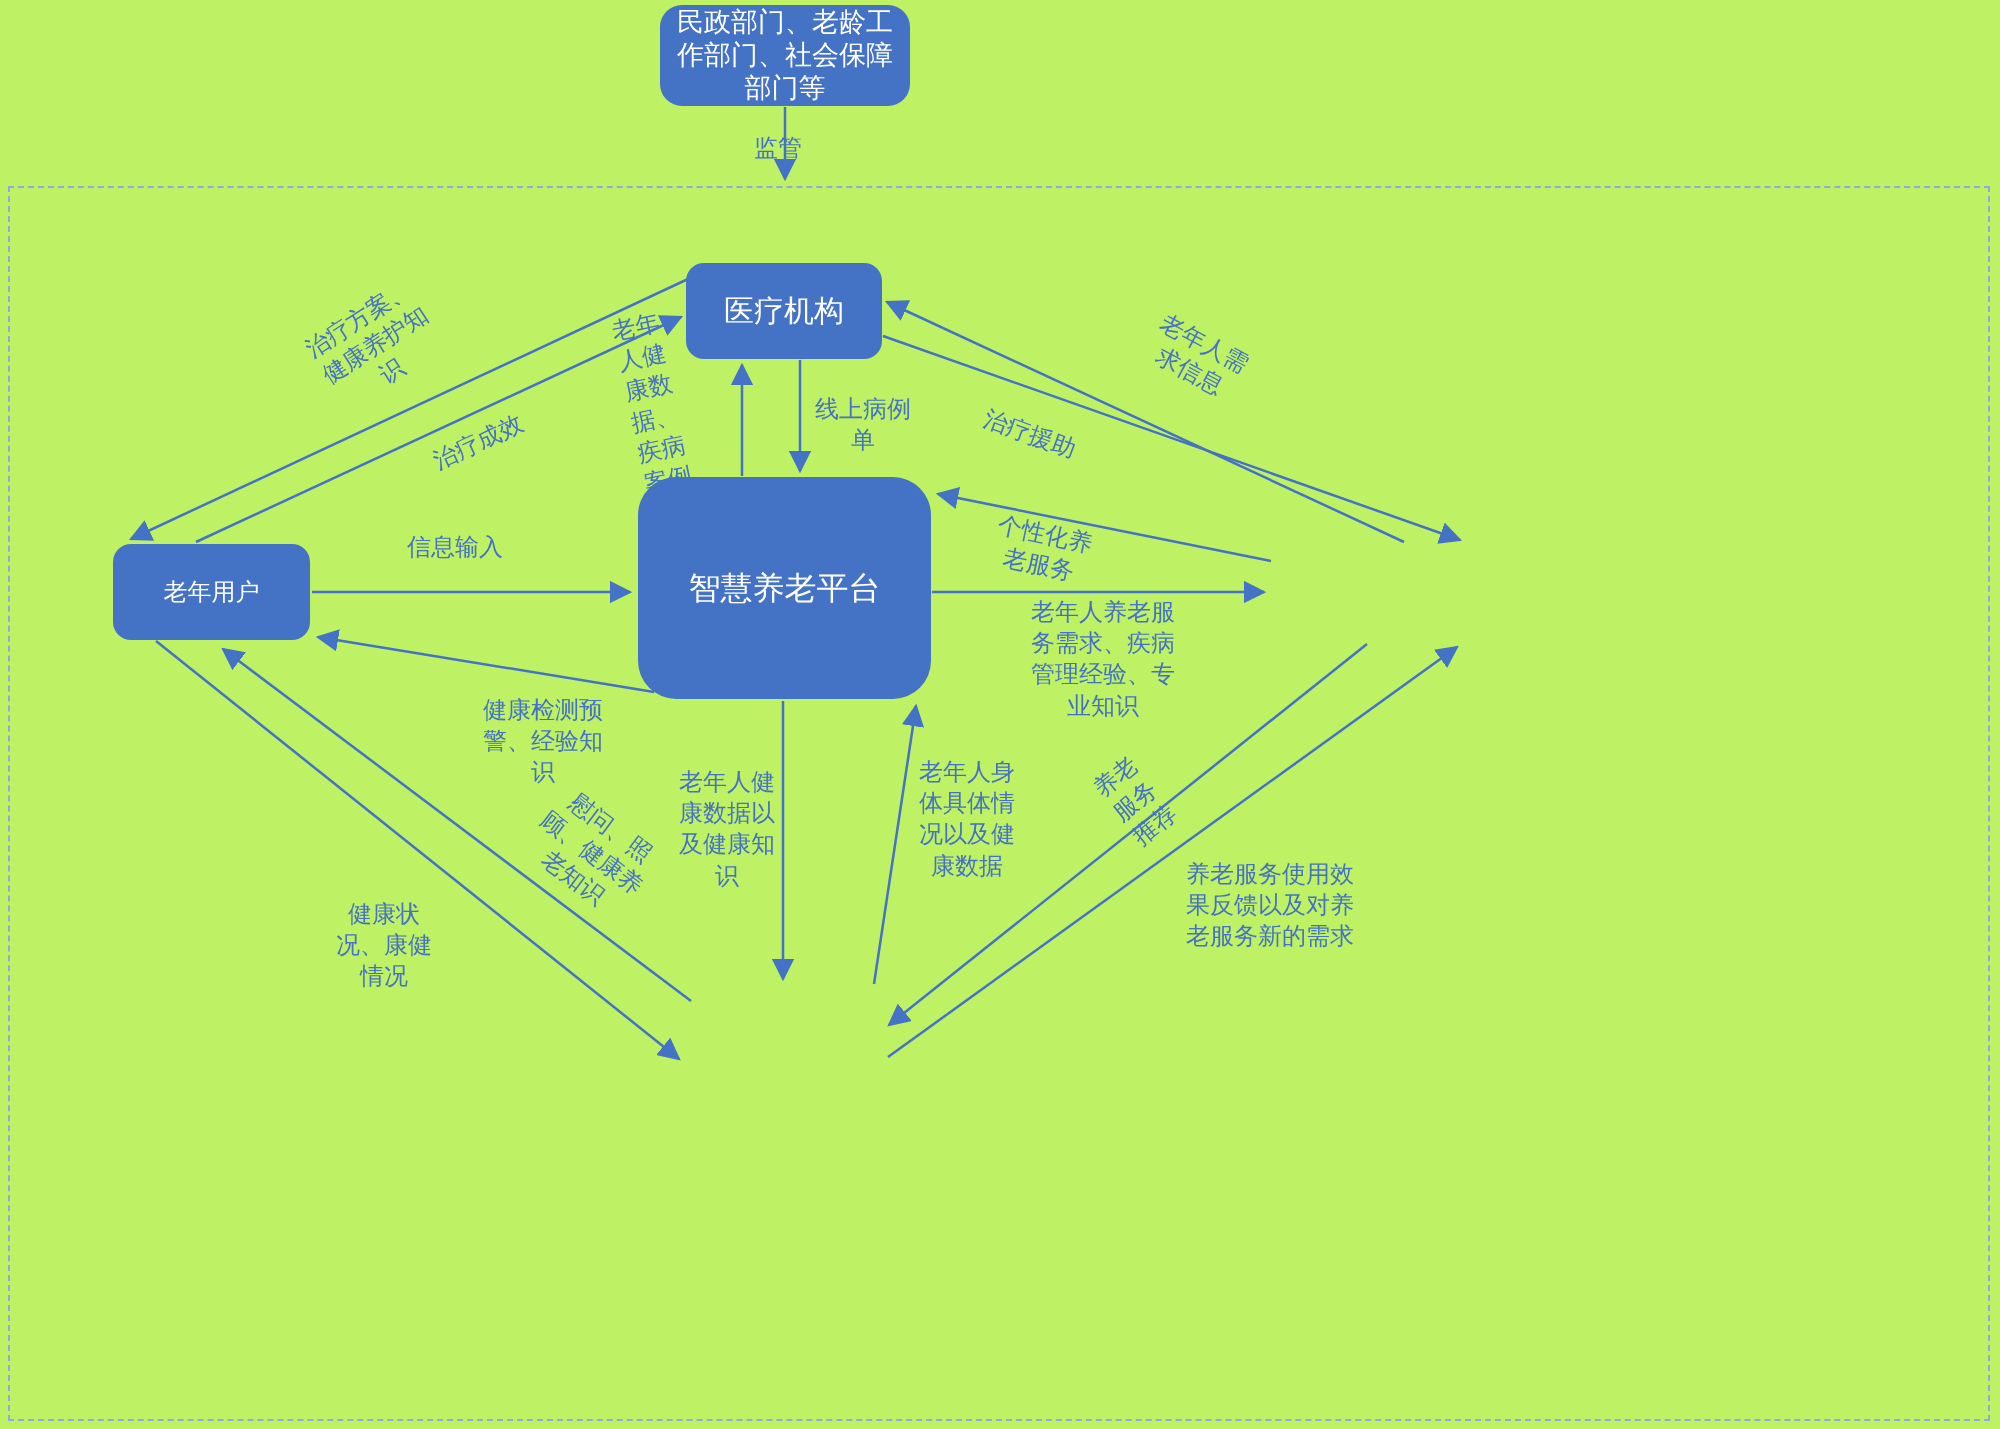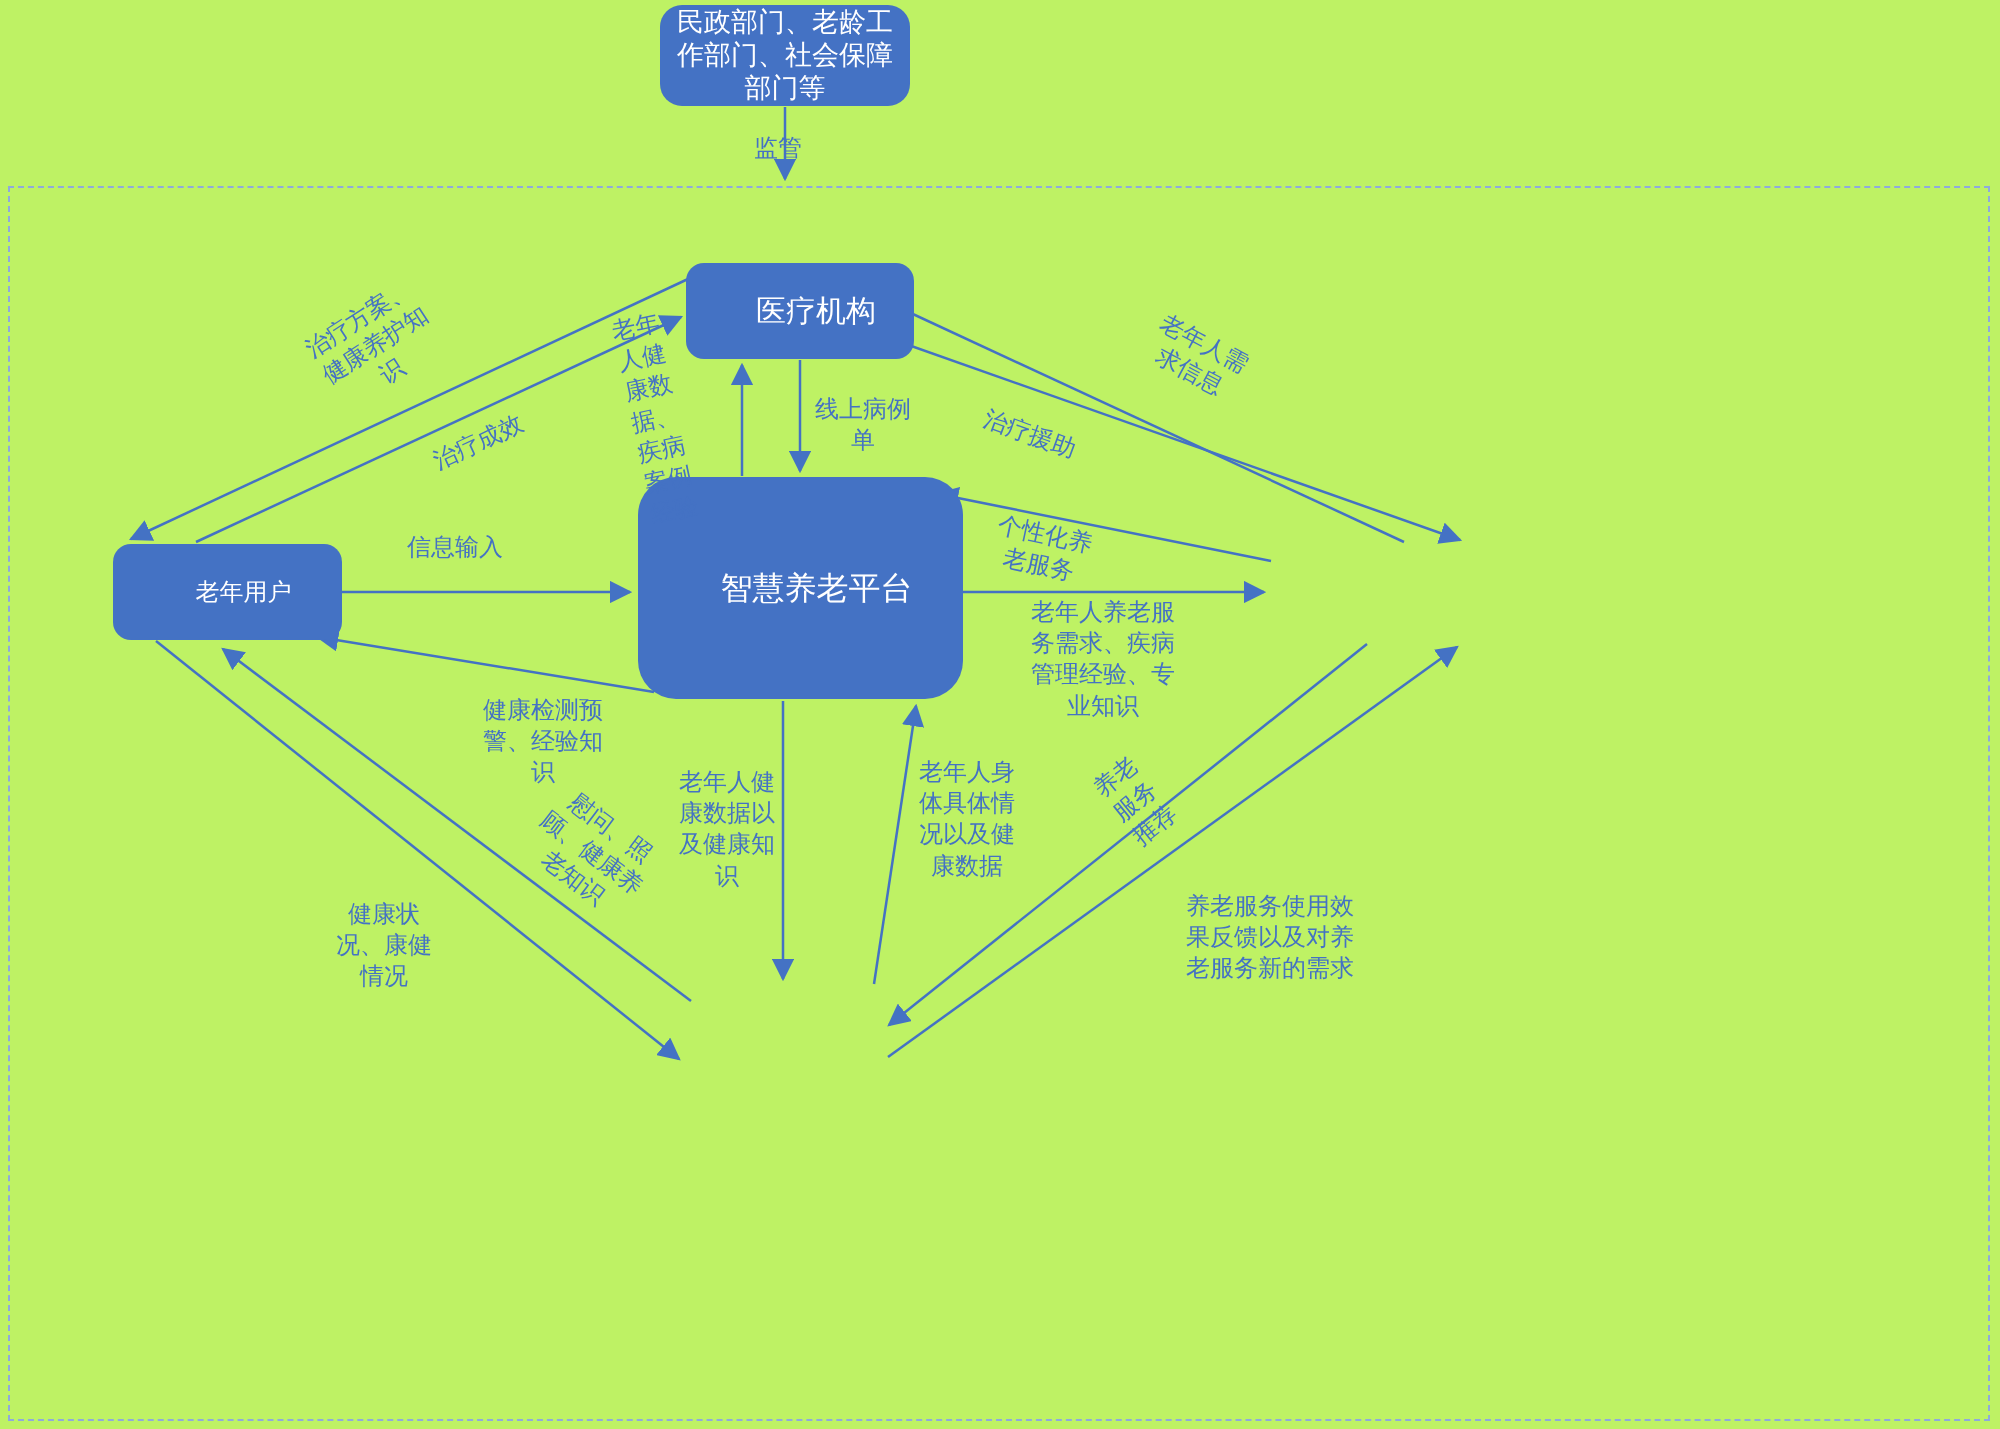--- a/index.html
+++ b/index.html
@@ -25,21 +25,20 @@
   svg.wires{position:absolute;left:0;top:0;width:2000px;height:1429px;}
   svg.wires line{stroke:var(--edge);stroke-width:2.5;}
   #ah path{fill:var(--edge);}
   .node{
     position:absolute;
     background:var(--node-fill);
     color:var(--node-text);
     display:flex;align-items:center;justify-content:center;
     text-align:center;
     line-height:1.25;
-    padding-left:32px;
   }
   .elabel{
     position:absolute;
     color:var(--label);
     font-size:24px;
     line-height:1.3;
     text-align:center;
   }
 </style>
 </head>
@@ -117,15 +116,15 @@
   <div class="elabel" style="left:529px;top:806px;width:126px;transform:rotate(37deg);">慰问、照顾、健康养老知识</div>
 
   <div class="elabel" style="left:334px;top:898px;width:100px;">健康状况、康健情况</div>
 
   <div class="elabel" style="left:672px;top:766px;width:110px;">老年人健康数据以及健康知识</div>
 
   <div class="elabel" style="left:912px;top:756px;width:110px;">老年人身体具体情况以及健康数据</div>
 
   <div class="elabel" style="left:1107px;top:754px;width:56px;transform:rotate(-39deg);">养老服务推荐</div>
 
-  <div class="elabel" style="left:1184px;top:858px;width:172px;margin-top:32px;">养老服务使用效果反馈以及对养老服务新的需求</div>
+  <div class="elabel" style="left:1184px;top:858px;width:172px;">养老服务使用效果反馈以及对养老服务新的需求</div>
 
 </div>
 
 </body></html>

